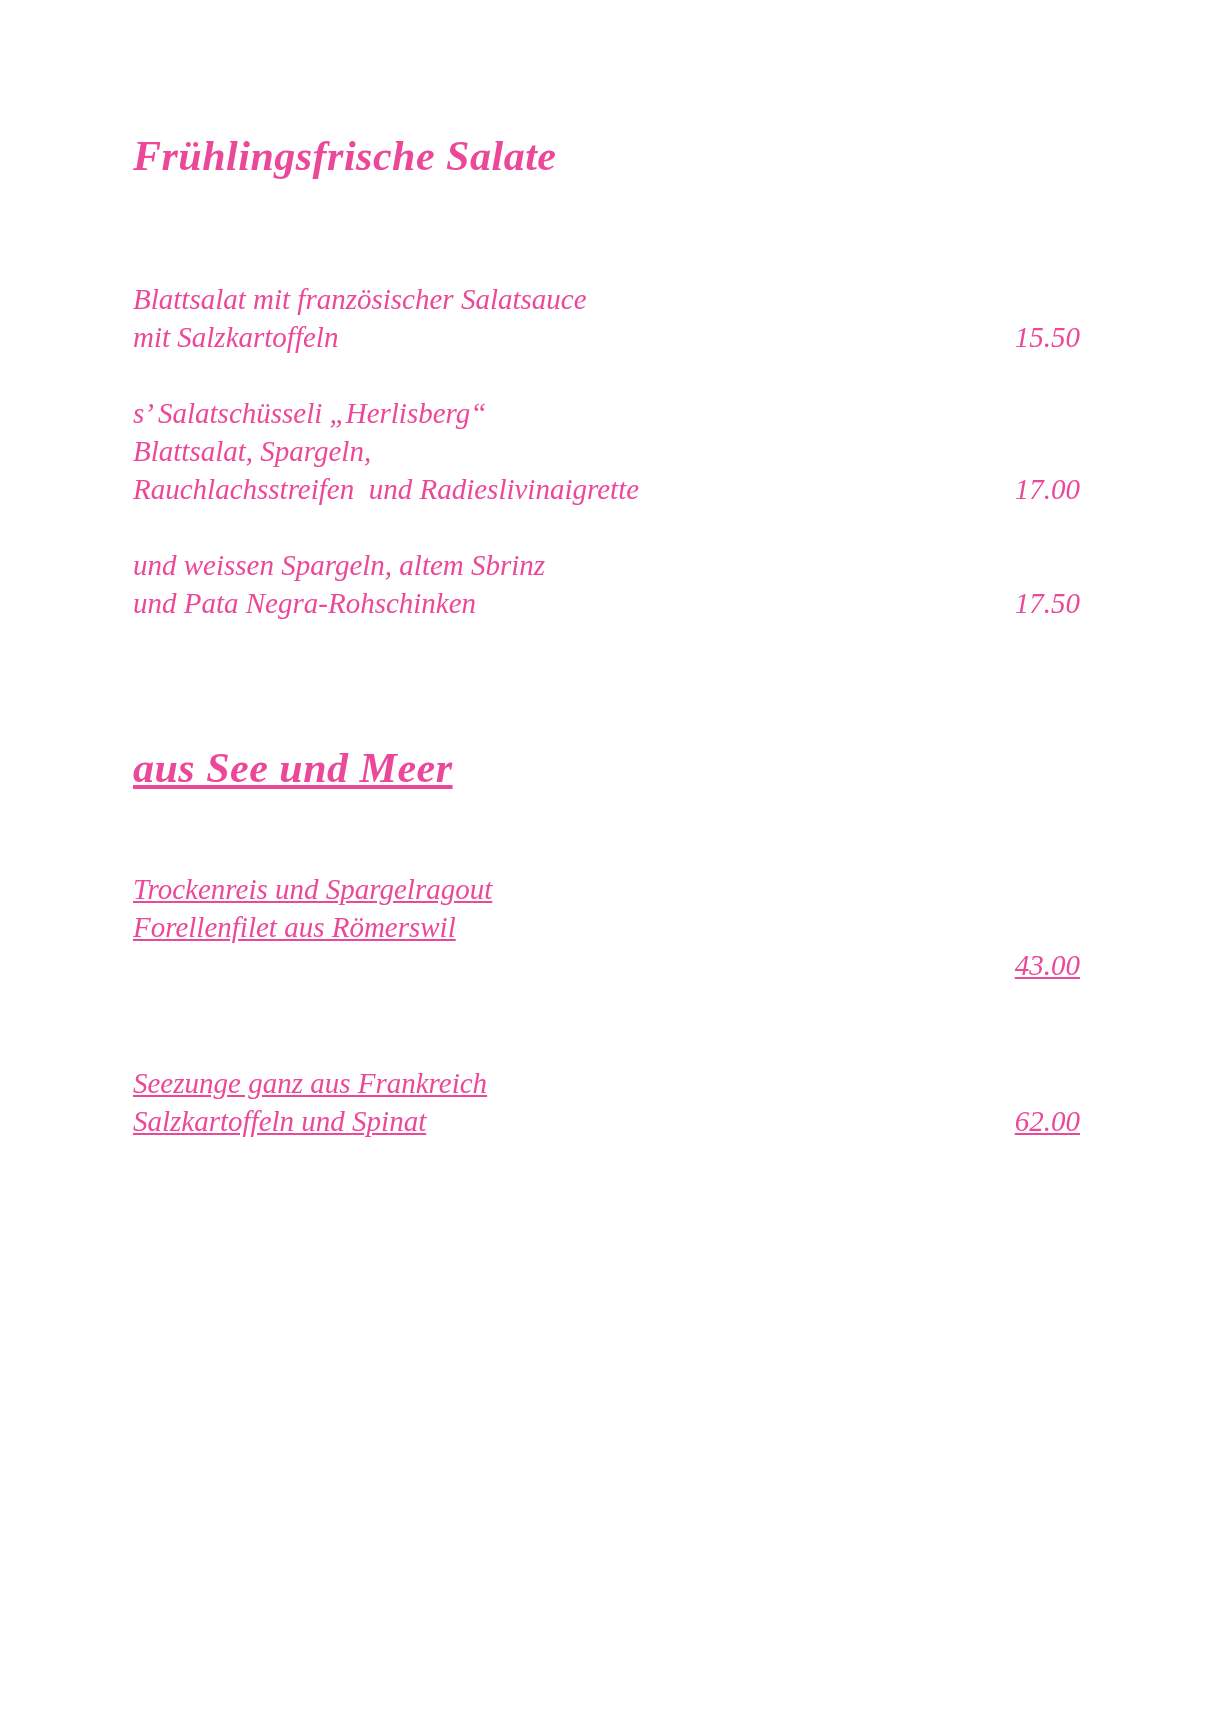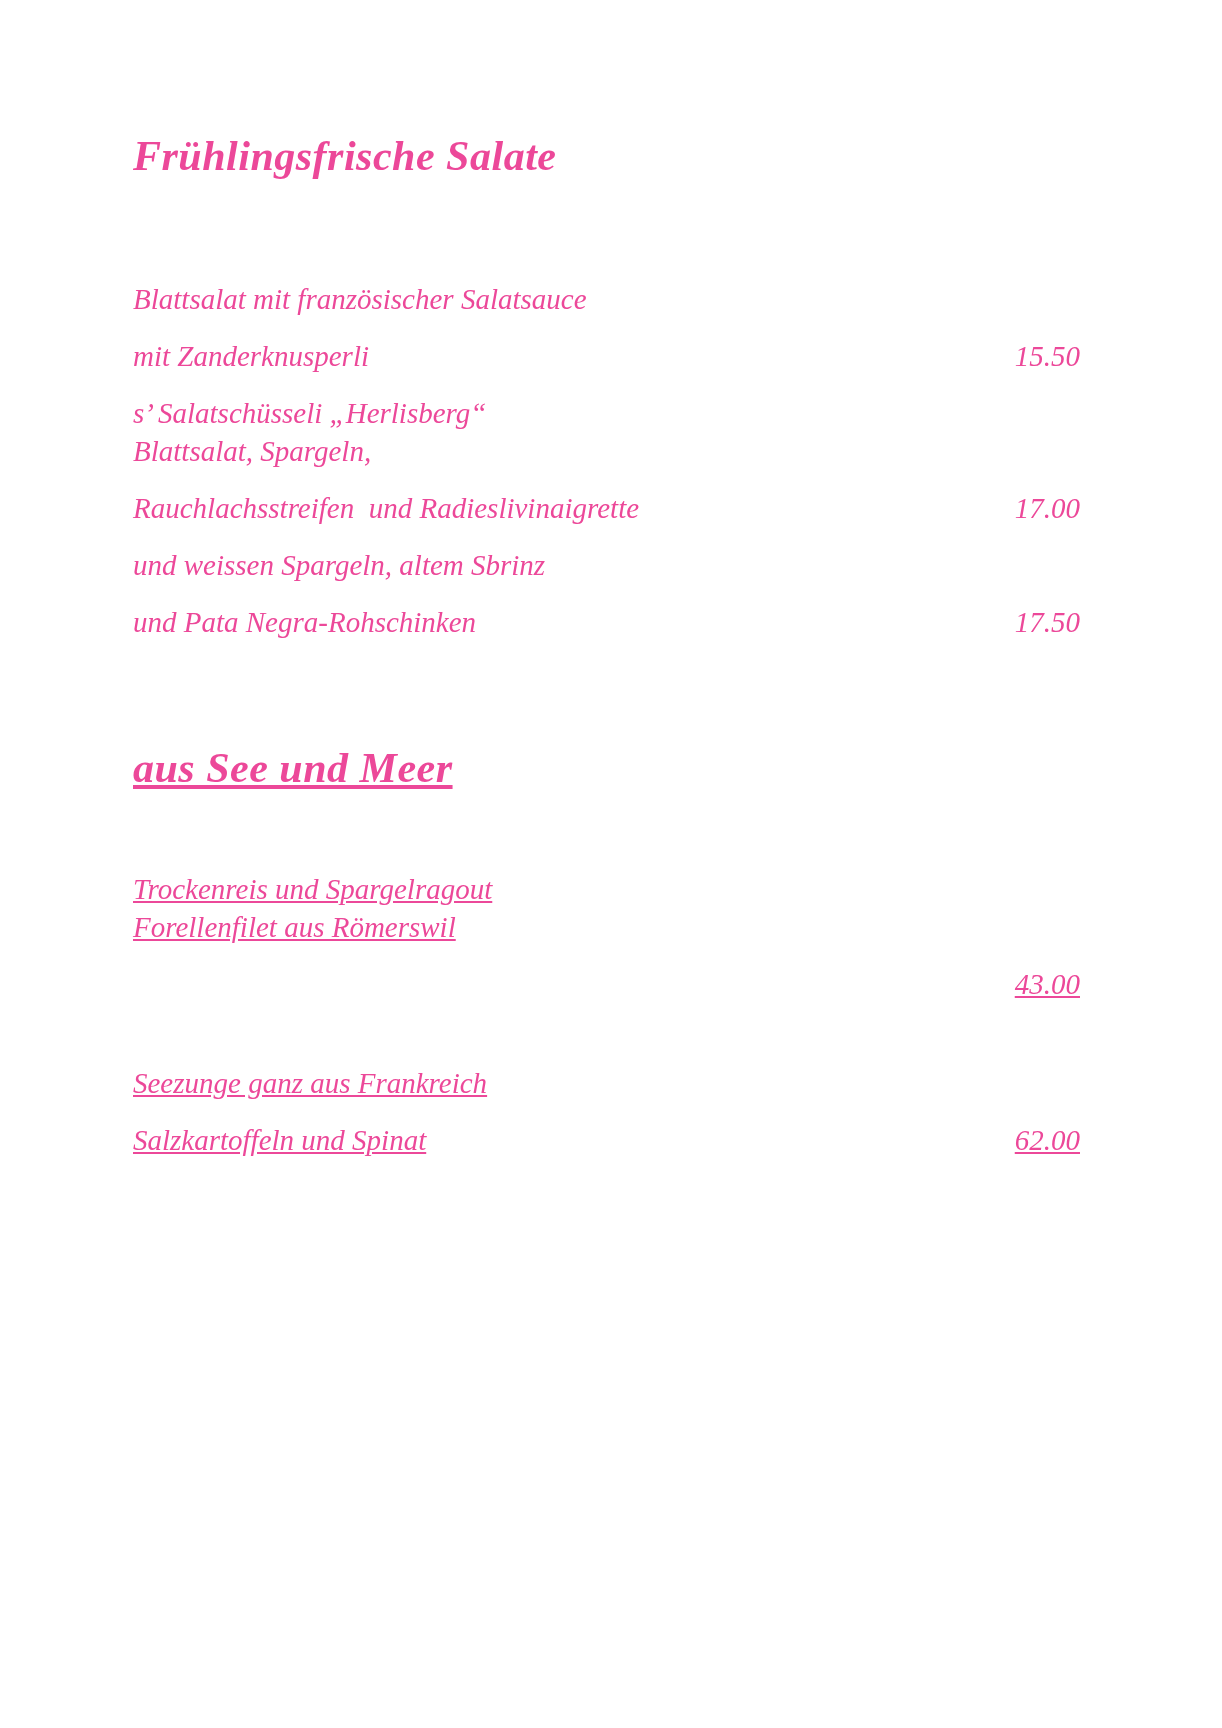--- a/index.html
+++ b/index.html
@@ -44,38 +44,37 @@
     height: 38px;
     font-size: 29px;
     line-height: 38px;
   }
   .dish {
     white-space: pre-wrap;
   }
   .price {
     text-align: center;
     padding-left: 20px;
-    margin-top: 19px;
   }
 </style>
 </head>
 <body>
 
 <div class="page">
   <div class="content">
 
     <section class="menu-section section-1">
       <h2 class="section-heading">Frühlingsfrische Salate</h2>
 
       <div class="item">
         <div class="line">
           <span class="dish">Blattsalat mit französischer Salatsauce</span>
         </div>
         <div class="line">
-          <span class="dish">mit Zanderknusperli</span>
+          <span class="dish">mit Salzkartoffeln</span>
           <span class="price">15.50</span>
         </div>
       </div>
 
       <div class="item">
         <div class="line">
           <span class="dish">s’ Salatschüsseli „Herlisberg“</span>
         </div>
         <div class="line">
           <span class="dish">Blattsalat, Spargeln,</span>

